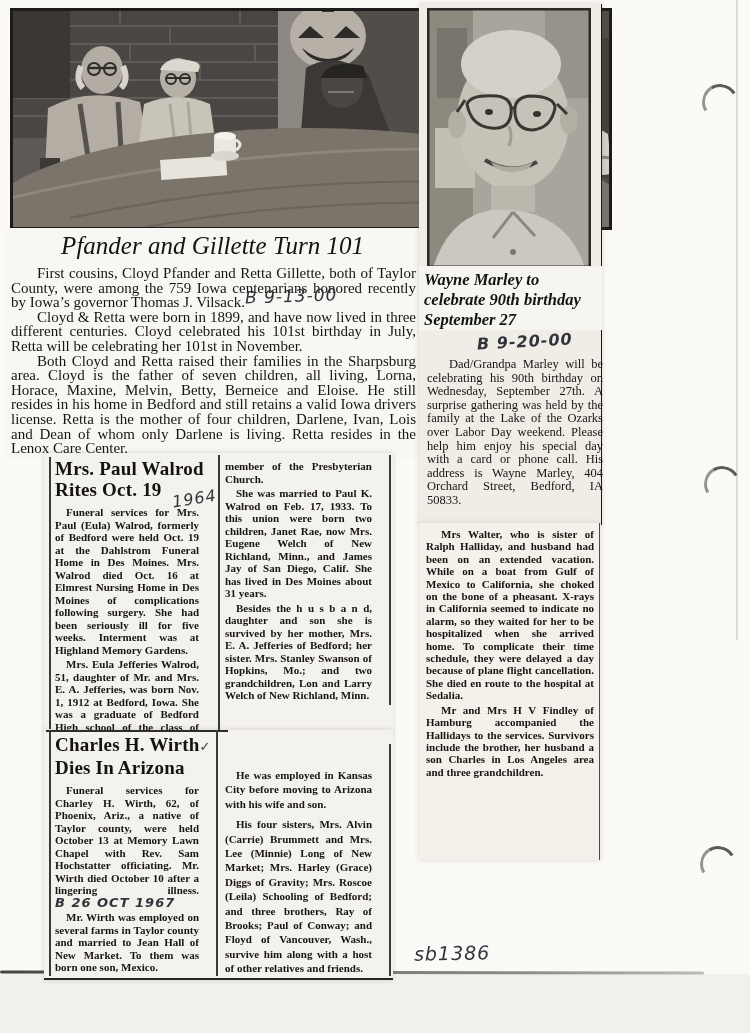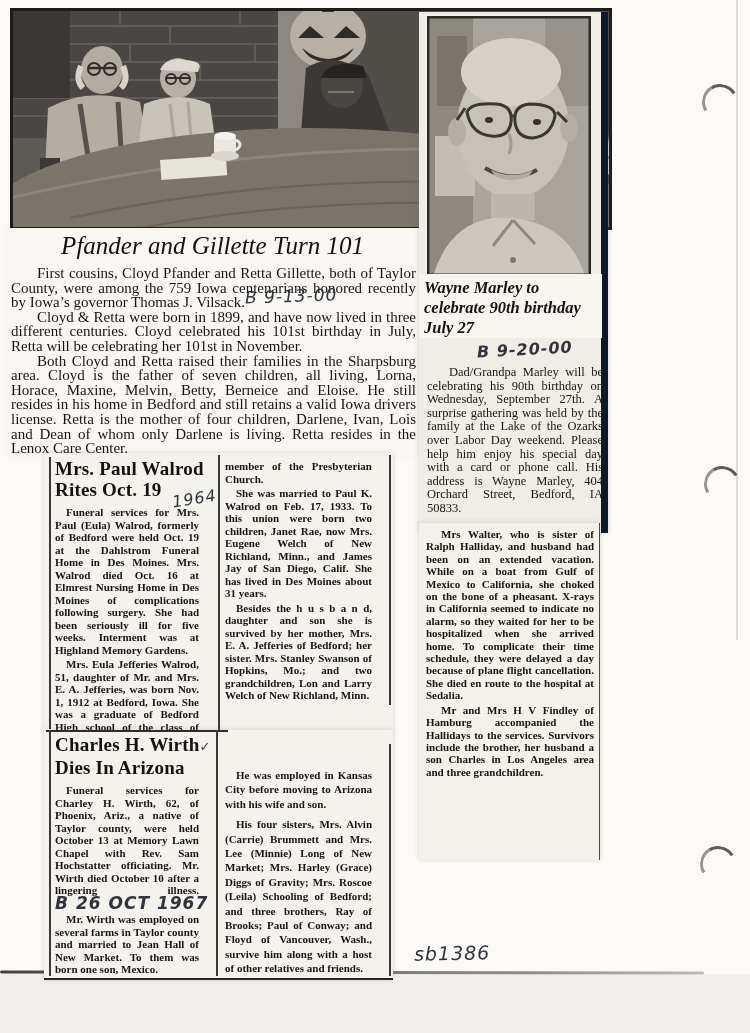--- a/index.html
+++ b/index.html
@@ -39,22 +39,22 @@
   .hw-abs{position:absolute;}
 
   
   #pfander-art{position:absolute;left:5px;top:228px;width:415px;height:230px;background:#f8f7f3;}
   #pfander-art .head{font-size:25px;text-align:center;margin:4px 0 6px 0;}
   #pfander-art .body{font-size:15px;line-height:14.6px;padding:0 4px 0 6px;}
   #pfander-art .body p{margin:0;text-indent:26px;}
   .scrap-smudge{position:absolute;background:#4a4845;height:4px;border-radius:2px;}
 
   
-  #marley-clip{left:419px;top:12px;width:182px;height:521px;background:#efede6;
-     border-right:7px solid #0f172a;}
+  #marley-clip{left:419px;top:4px;width:182px;height:521px;background:#efede6;
+     border-right:1px solid #0f172a;}
   #marley-head{font-weight:bold;font-size:16.5px;line-height:20px;padding:4px 2px 0 5px;
      background:#f6f5f0;}
   #marley-body{font-size:12.5px;line-height:13.6px;padding:2px 7px 0 8px;}
   #marley-body p{margin:0;text-indent:22px;}
 
   
   #walter-clip{left:419px;top:523px;width:180px;height:337px;background:#f3f1ea;
      border-right:1.5px solid #4c4a46;}
   #walter-clip .obit-body{padding:5px 5px 0 7px;font-size:11px;line-height:12.4px;}
   #walter-clip p{margin:0 0 2px 0;text-indent:15px;}
@@ -210,21 +210,21 @@
         <rect x="64" y="178" width="44" height="26" fill="#bcb7ad"></rect>
         <path d="M6 260 q16 -52 60 -58 l20 0 q56 6 72 58 z" fill="#ccc8bf"></path>
         <path d="M86 204 l-20 26 M86 204 l22 24" stroke="#8e897f" stroke-width="3" fill="none"></path>
         <circle cx="86" cy="244" r="3" fill="#7d786f"></circle>
         <rect x="1" y="1" width="162" height="258" fill="none" stroke="#2b2a27" stroke-width="3"></rect>
       </svg>
     </div>
     <div id="marley-head" class="headline-italic" style="position:absolute;left:0;top:262px;width:176px;">
       <div>Wayne Marley to</div>
       <div>celebrate 90th birthday</div>
-      <div>July 27</div>
+      <div>September 27</div>
     </div>
     <div class="hw hw-abs" style="left:58px;top:328px;font-size:16px;transform:rotate(-3deg);font-weight:bold;">B 9-20-00</div>
     <div id="marley-body" class="news" style="position:absolute;left:0;top:352px;width:176px;">
       <p>Dad/Grandpa Marley will be celebrating his 90th birthday on Wednesday, September 27th.  A surprise gathering was held by the family at the Lake of the Ozarks over Labor Day weekend.  Please help him enjoy his special day with a card or phone call.  His address is Wayne Marley, 404 Orchard Street, Bedford, IA 50833.</p>
     </div>
   </div>
 
   <div id="walrod-clip" class="clip news">
     <div class="col-rule" style="left:5px;top:4px;height:272px;"></div>
     <div class="col-rule" style="left:174px;top:2px;height:276px;"></div>
@@ -251,21 +251,21 @@
     <div class="h-rule" style="left:2px;top:0;width:182px;"></div>
     <div class="col-rule" style="left:5px;top:0;height:246px;"></div>
     <div class="col-rule" style="left:172px;top:0;height:246px;"></div>
     <div class="col-rule" style="left:345px;top:14px;height:232px;"></div>
     <div class="col-left" style="top:4px;">
       <div class="obit-head">
         <div><span>Charles H. Wirth</span><span class="check">✓</span></div>
         <div>Dies In Arizona</div>
       </div>
       <div class="obit-body" style="margin-top:6px;">
-        <p><span>Funeral services for Charley H. Wirth, 62, of Phoenix, Ariz., a native of Taylor county, were held October 13 at Memory Lawn Chapel with Rev. Sam Hochstatter officiating. Mr. Wirth died October 10 after a lingering illness.</span> <span class="hw" style="font-size:17px;">B 26 OCT 1967</span></p>
+        <p><span>Funeral services for Charley H. Wirth, 62, of Phoenix, Ariz., a native of Taylor county, were held October 13 at Memory Lawn Chapel with Rev. Sam Hochstatter officiating. Mr. Wirth died October 10 after a lingering illness.</span> <span class="hw" style="font-size:13px;">B 26 OCT 1967</span></p>
         <p>Mr. Wirth was employed on several farms in Taylor county and married to Jean Hall of New Market. To them was born one son, Mexico.</p>
       </div>
     </div>
     <div class="col-right obit-body" style="top:38px;line-height:14.4px;">
       <p>He was employed in Kansas City before moving to Arizona with his wife and son.</p>
       <p style="margin-top:6px;">His four sisters, Mrs. Alvin (Carrie) Brummett and Mrs. Lee (Minnie) Long of New Market; Mrs. Harley (Grace) Diggs of Gravity; Mrs. Roscoe (Leila) Schooling of Bedford; and three brothers, Ray of Brooks; Paul of Conway; and Floyd of Vancouver, Wash., survive him along with a host of other relatives and friends.</p>
     </div>
   </div>
 
   <div id="walter-clip" class="clip news">

